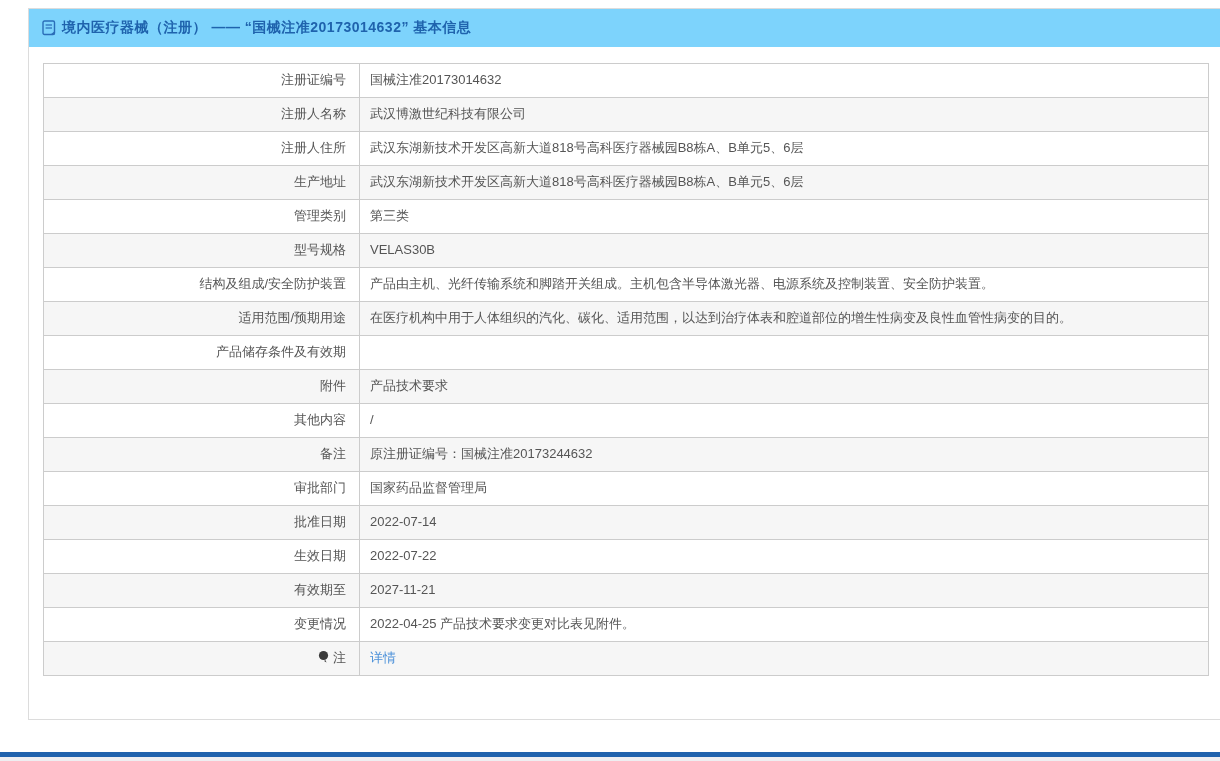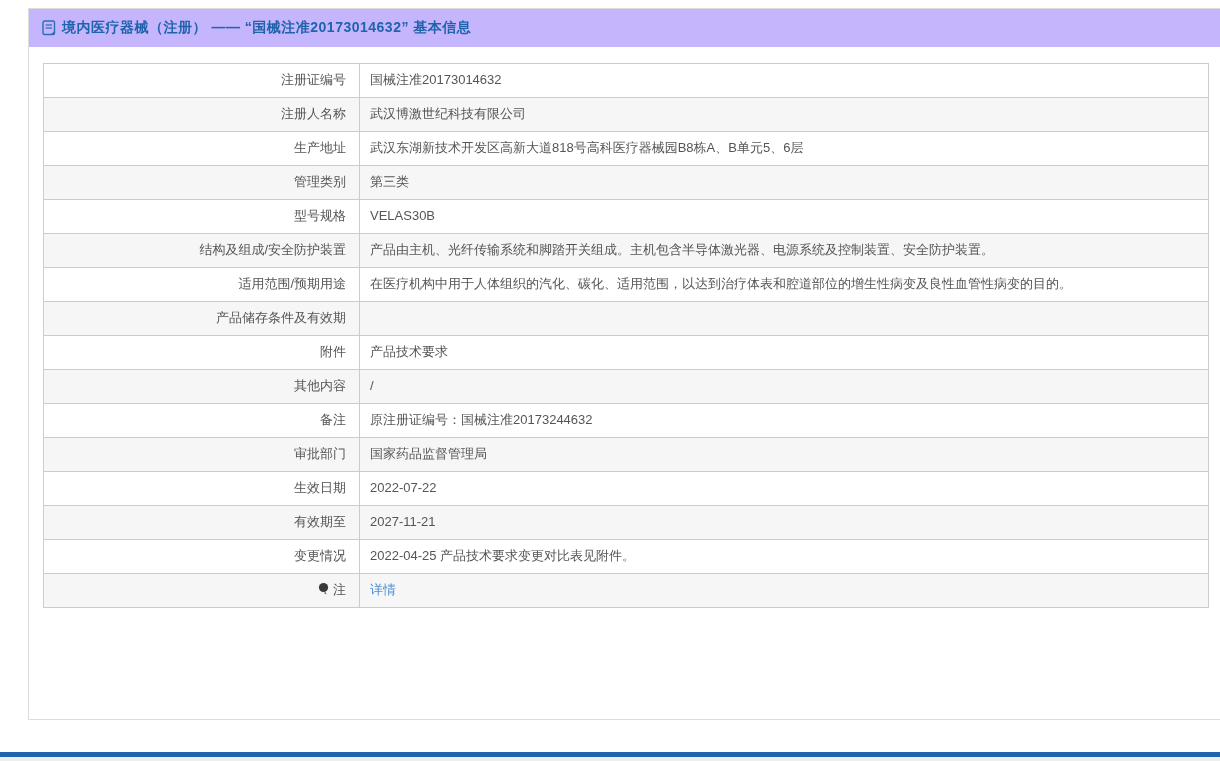--- a/index.html
+++ b/index.html
@@ -13,21 +13,21 @@
   .panel {
     position: absolute;
     left: 28px; top: 8px; right: 0;
     height: 712px;
     background: #ffffff;
     border: 1px solid #dcdcdc;
     border-right: none;
   }
   .title-bar {
     height: 38px;
-    background: #c4b5fd;
+    background: #7dd3fc;
     display: flex;
     align-items: center;
     padding-left: 13px;
   }
   .title-bar .doc-icon {
     display: inline-flex;
     margin-right: 6px;
     flex: 0 0 auto;
   }
   .title-text {
@@ -106,20 +106,24 @@
     <tbody>
         <tr>
           <td class="label-cell"><span>注册证编号</span></td>
           <td class="value-cell"><span>国械注准20173014632</span></td>
         </tr>
         <tr>
           <td class="label-cell"><span>注册人名称</span></td>
           <td class="value-cell"><span>武汉博激世纪科技有限公司</span></td>
         </tr>
         <tr>
+          <td class="label-cell"><span>注册人住所</span></td>
+          <td class="value-cell"><span>武汉东湖新技术开发区高新大道818号高科医疗器械园B8栋A、B单元5、6层</span></td>
+        </tr>
+        <tr>
           <td class="label-cell"><span>生产地址</span></td>
           <td class="value-cell"><span>武汉东湖新技术开发区高新大道818号高科医疗器械园B8栋A、B单元5、6层</span></td>
         </tr>
         <tr>
           <td class="label-cell"><span>管理类别</span></td>
           <td class="value-cell"><span>第三类</span></td>
         </tr>
         <tr>
           <td class="label-cell"><span>型号规格</span></td>
           <td class="value-cell"><span>VELAS30B</span></td>
@@ -146,20 +150,24 @@
         </tr>
         <tr>
           <td class="label-cell"><span>备注</span></td>
           <td class="value-cell"><span>原注册证编号：国械注准20173244632</span></td>
         </tr>
         <tr>
           <td class="label-cell"><span>审批部门</span></td>
           <td class="value-cell"><span>国家药品监督管理局</span></td>
         </tr>
         <tr>
+          <td class="label-cell"><span>批准日期</span></td>
+          <td class="value-cell"><span>2022-07-14</span></td>
+        </tr>
+        <tr>
           <td class="label-cell"><span>生效日期</span></td>
           <td class="value-cell"><span>2022-07-22</span></td>
         </tr>
         <tr>
           <td class="label-cell"><span>有效期至</span></td>
           <td class="value-cell"><span>2027-11-21</span></td>
         </tr>
         <tr>
           <td class="label-cell"><span>变更情况</span></td>
           <td class="value-cell"><span>2022-04-25 产品技术要求变更对比表见附件。</span></td>

